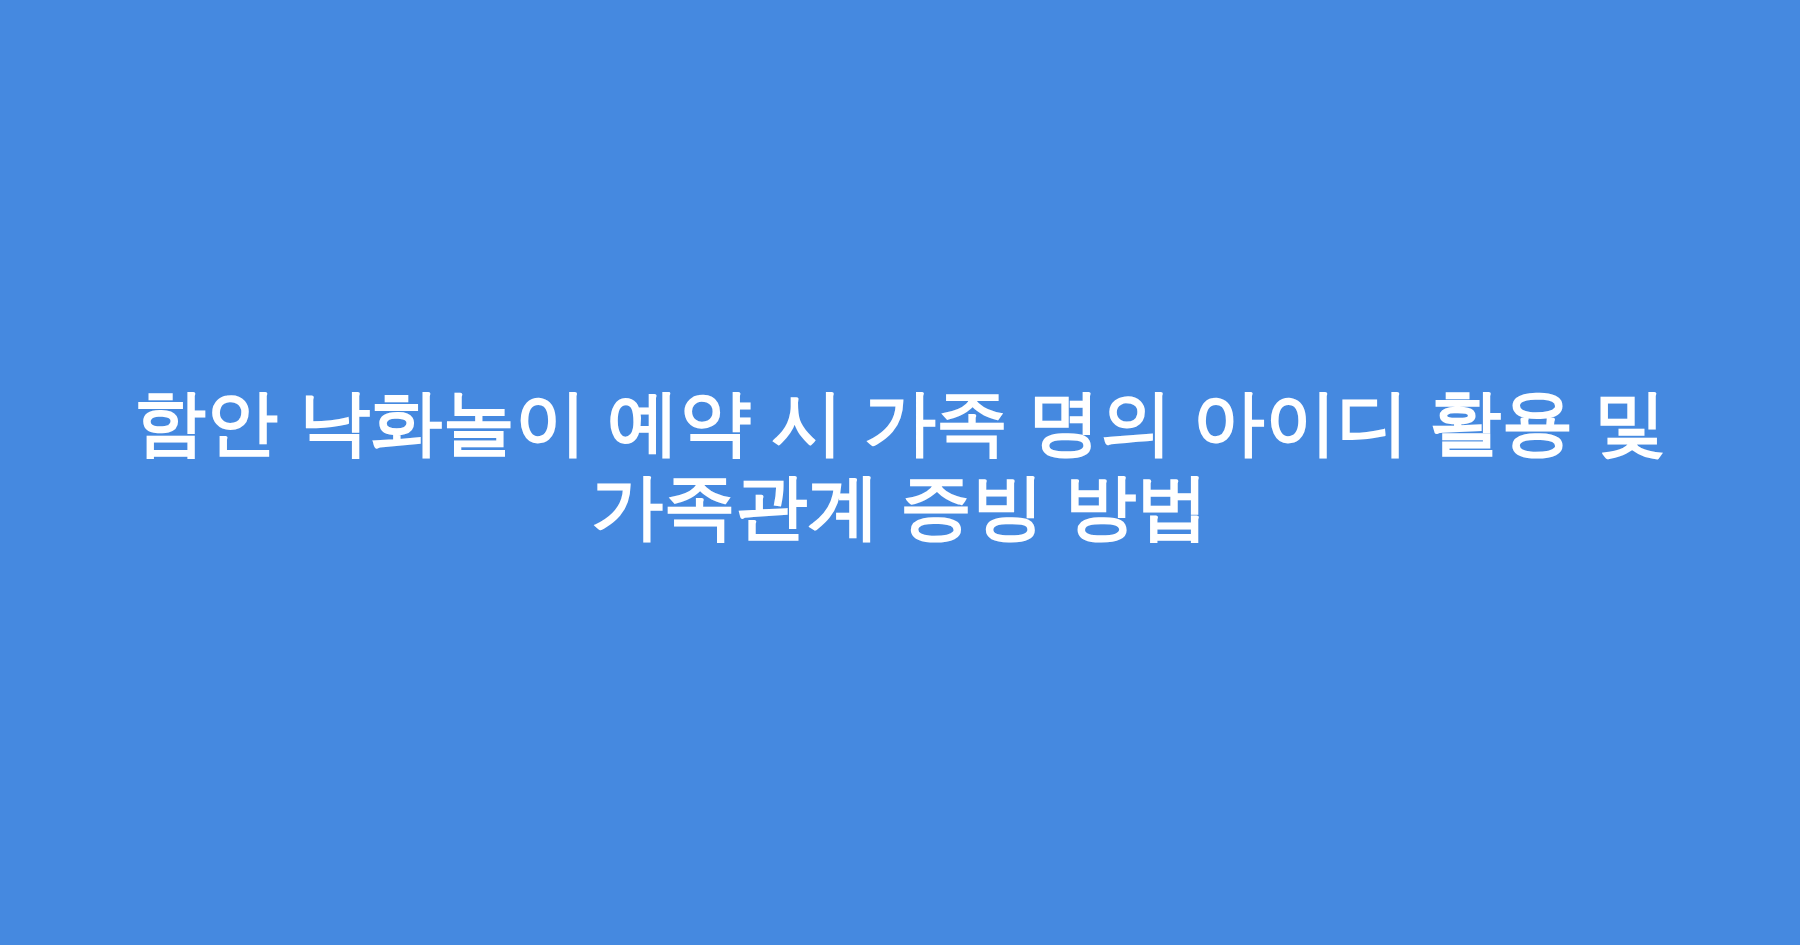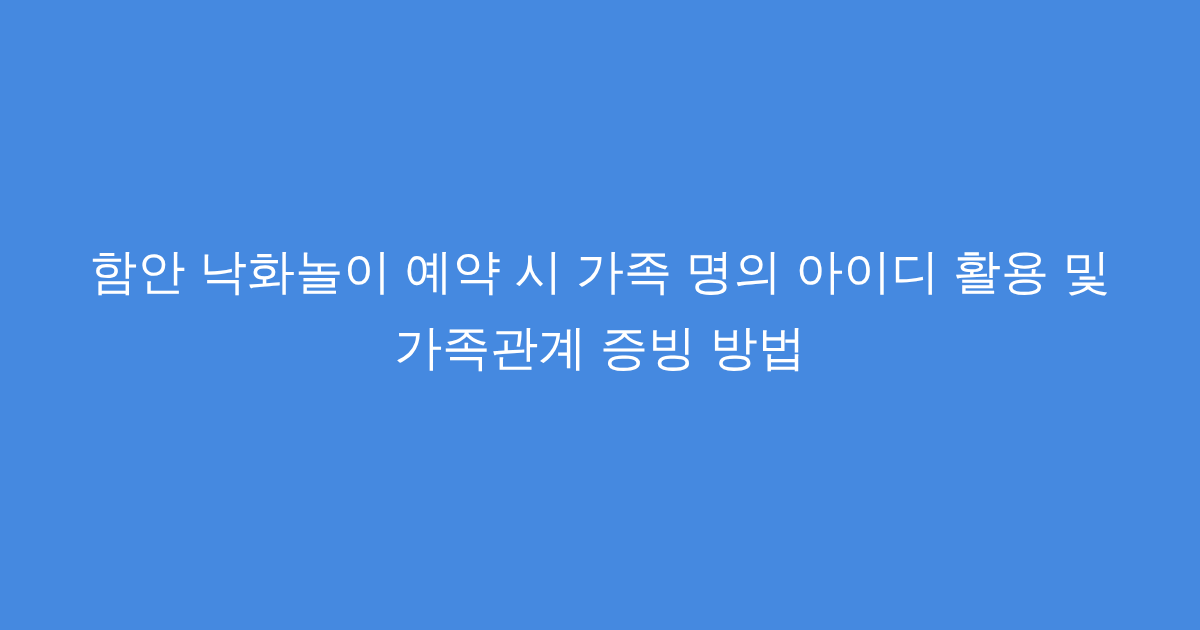--- a/index.html
+++ b/index.html
@@ -53,18 +53,18 @@
     text-rendering: geometricPrecision;
   }
 </style>
 </head>
 <body>
 
 <div class="banner-card" style="background-color: rgb(69, 137, 224);">
 
   <div class="banner-inner">
 
-    <h1 class="banner-title" style="color: rgb(255, 255, 255); font-size: 48px; line-height: 76px;">함안 낙화놀이 예약 시 가족 명의 아이디 활용 및
+    <h1 class="banner-title" style="color: rgb(255, 255, 255); font-size: 48px; line-height: 56px; font-weight: bold;">함안 낙화놀이 예약 시 가족 명의 아이디 활용 및
 가족관계 증빙 방법</h1>
 
   </div>
 
 </div>
 
 </body></html>

